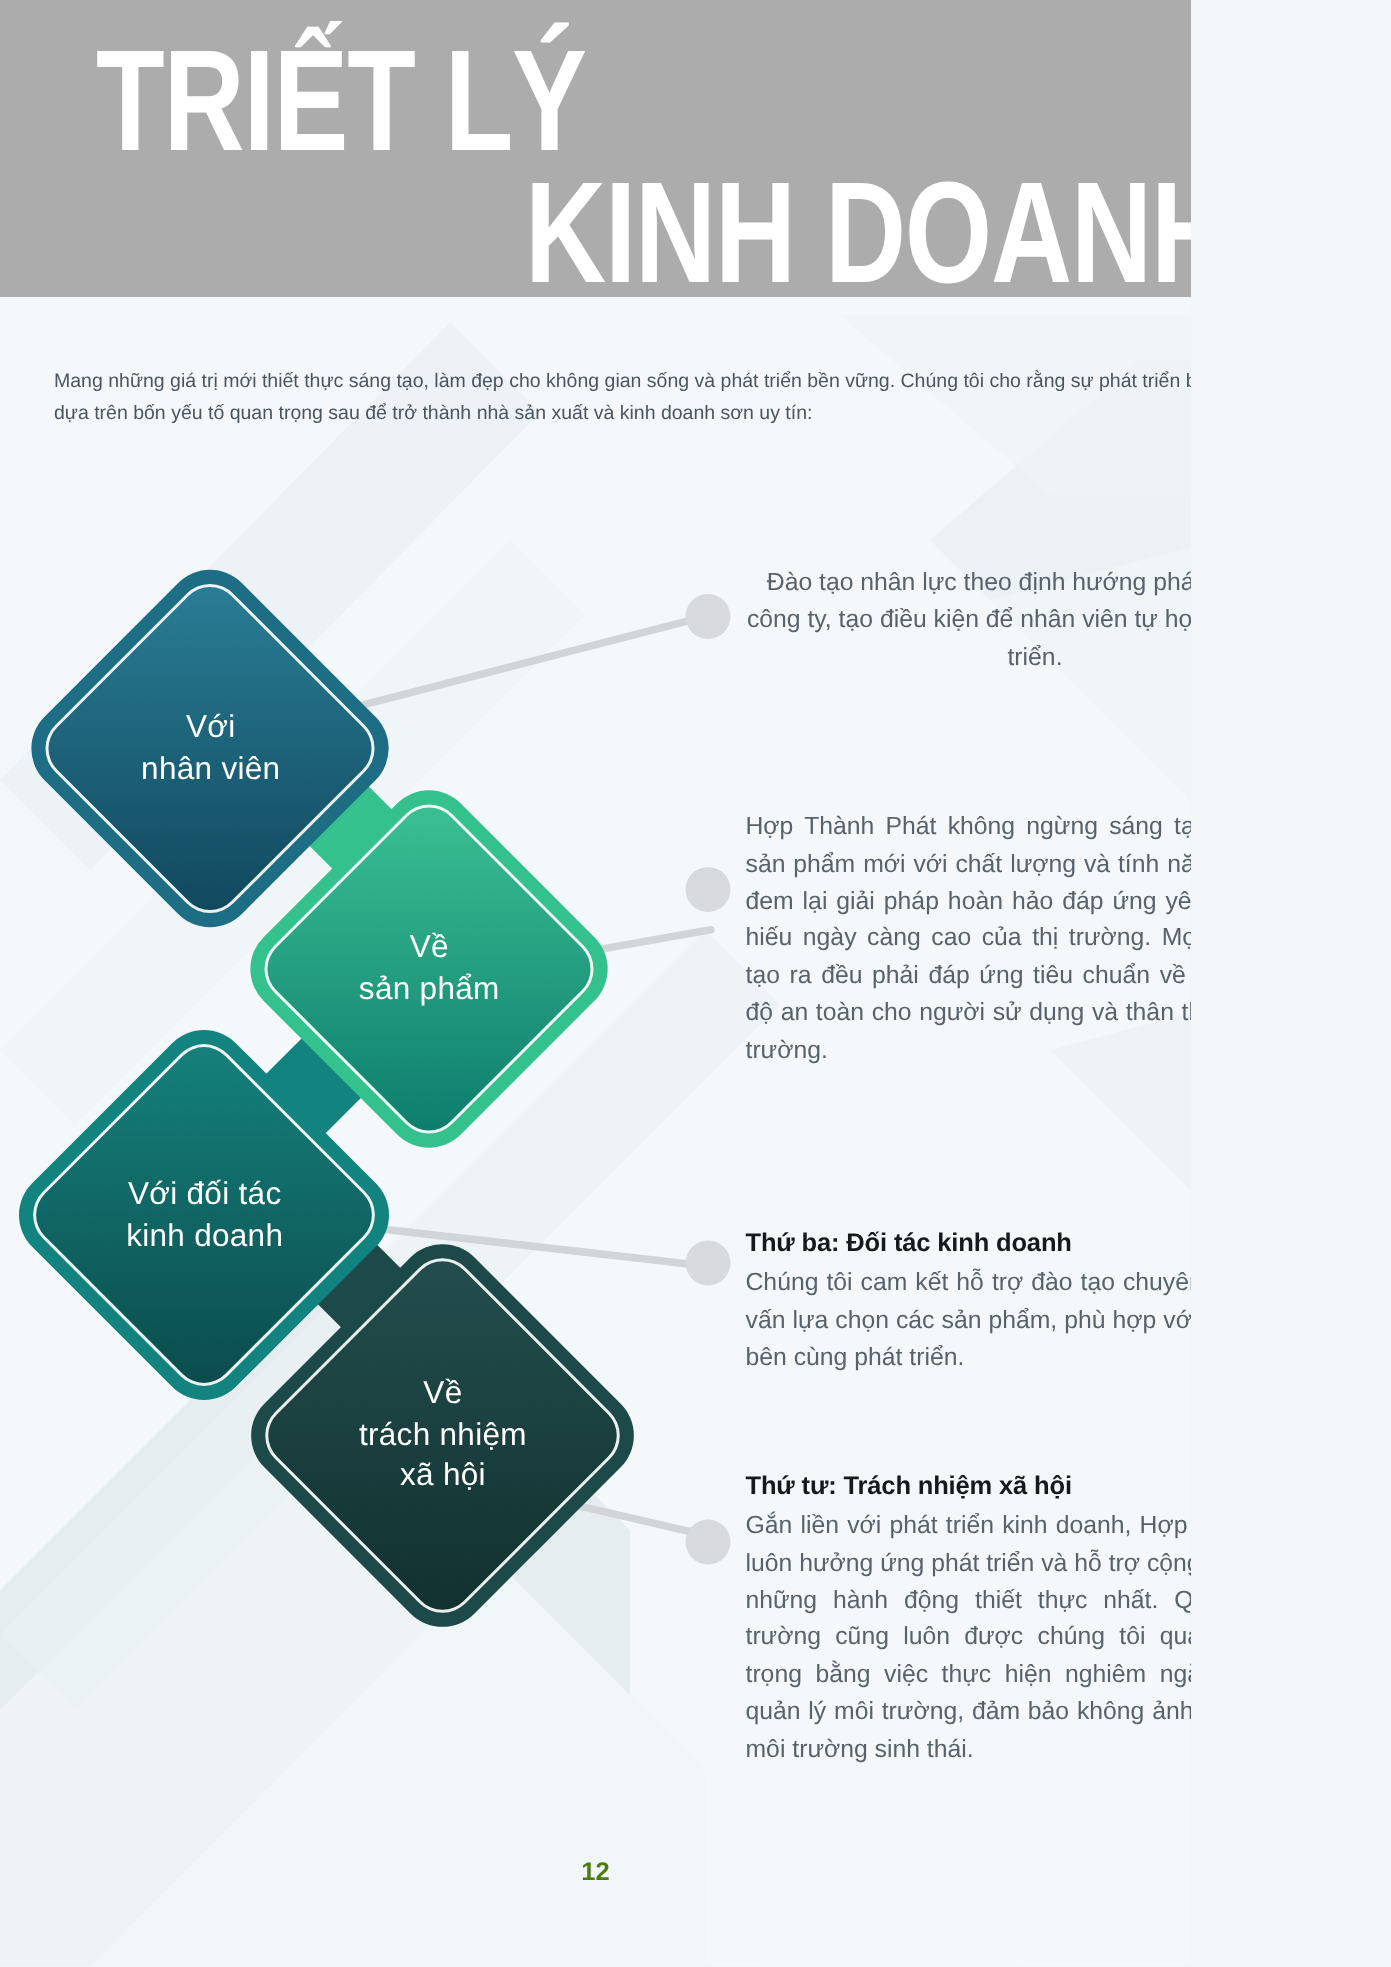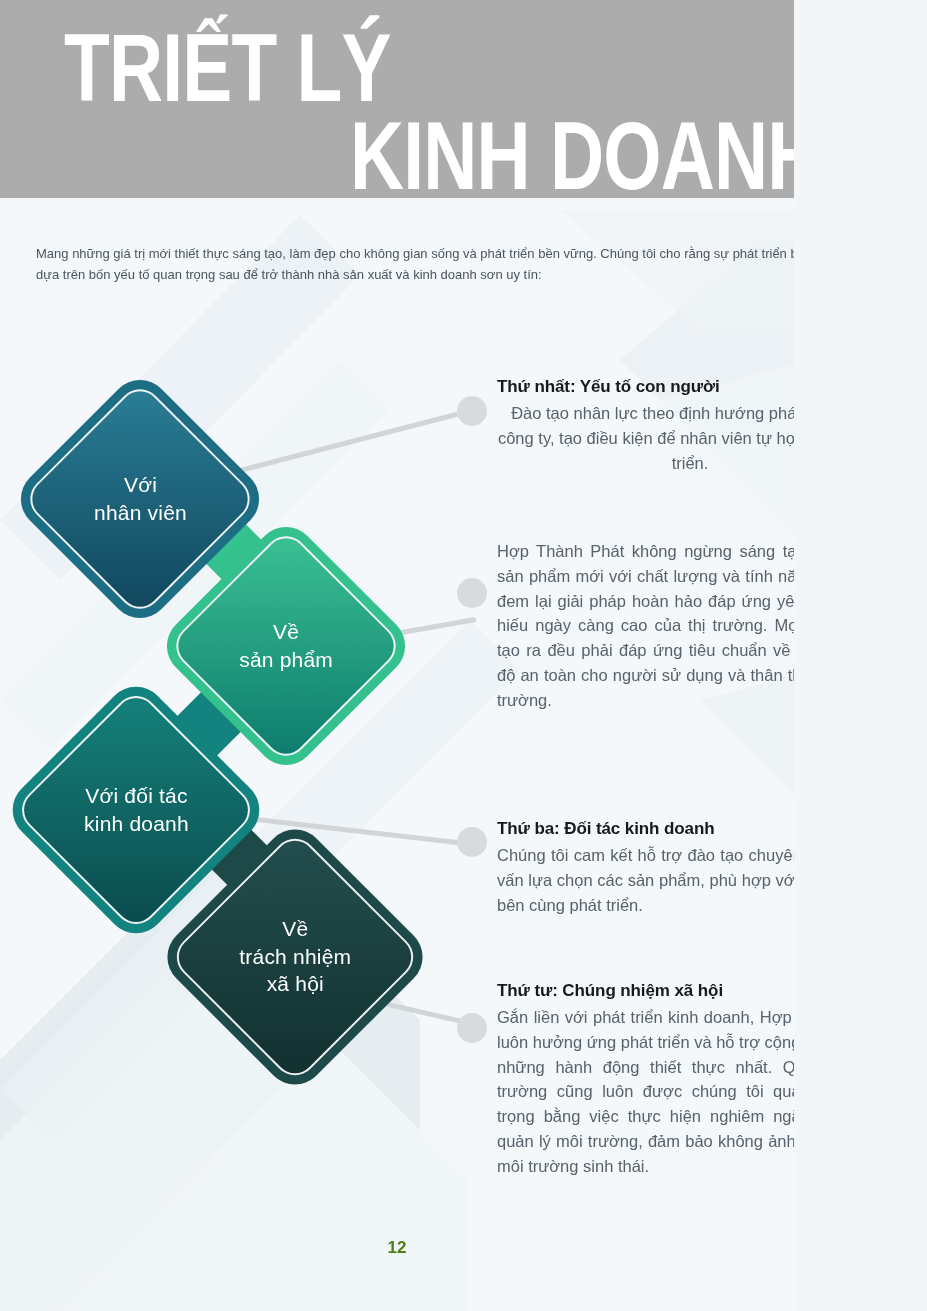--- a/index.html
+++ b/index.html
@@ -174,33 +174,32 @@
 
   <div class="diamond" style="left:196px; top:858px; width:198px; height:198px;
               background:#1d4a48;">
     <span class="inner" style="background:linear-gradient(135deg,#234f4e,#11302f);"></span>
     <span class="lbl">Về
 trách nhiệm
 xã hội</span>
   </div>
 
   <div class="block" style="top:376px;">
-    <h3>Thứ nhất: Yếu tố con người</h3>
     <p class="left">Đào tạo nhân lực theo định hướng phát triển của công ty, tạo điều kiện để nhân viên tự học và tự phát triển.</p>
   </div>
 
   <div class="block" style="top:539px;">
     <p>Hợp Thành Phát không ngừng sáng tạo ra những sản phẩm mới với chất lượng và tính năng vượt trội đem lại giải pháp hoàn hảo đáp ứng yêu cầu và thị hiếu ngày càng cao của thị trường. Mọi sản phẩm tạo ra đều phải đáp ứng tiêu chuẩn về chất lượng, độ an toàn cho người sử dụng và thân thiện với môi trường.</p>
   </div>
 
   <div class="block" style="top:818px;">
     <h3>Thứ ba: Đối tác kinh doanh</h3>
     <p>Chúng tôi cam kết hỗ trợ đào tạo chuyên môn và tư vấn lựa chọn các sản phẩm, phù hợp với tiêu chí đôi bên cùng phát triển.</p>
   </div>
 
   <div class="block" style="top:980px;">
-    <h3>Thứ tư: Chúng nhiệm xã hội</h3>
+    <h3>Thứ tư: Trách nhiệm xã hội</h3>
     <p>Gắn liền với phát triển kinh doanh, Hợp Thành Phát luôn hưởng ứng phát triển và hỗ trợ cộng đồng bằng những hành động thiết thực nhất. Quản lý môi trường cũng luôn được chúng tôi quan tâm chú trọng bằng việc thực hiện nghiêm ngặt hệ thống quản lý môi trường, đảm bảo không ảnh hưởng đến môi trường sinh thái.</p>
   </div>
 
   <div class="pageno">12</div>
 
 </div>
 
 </body></html>

